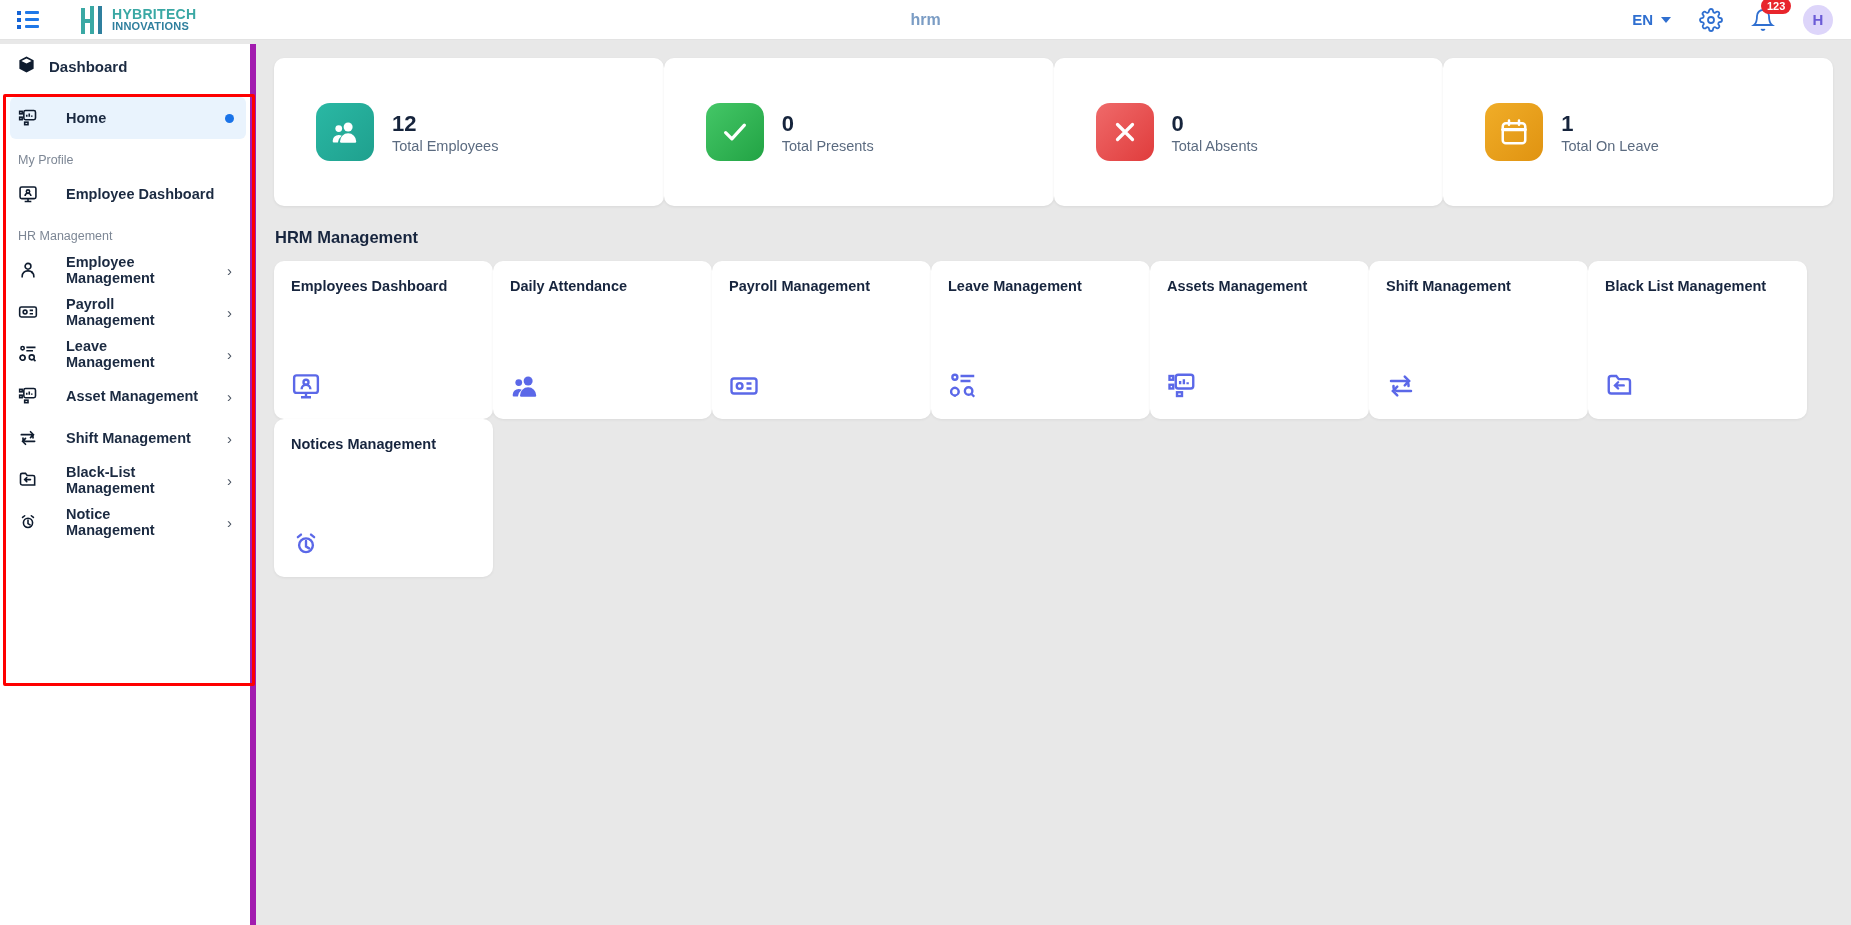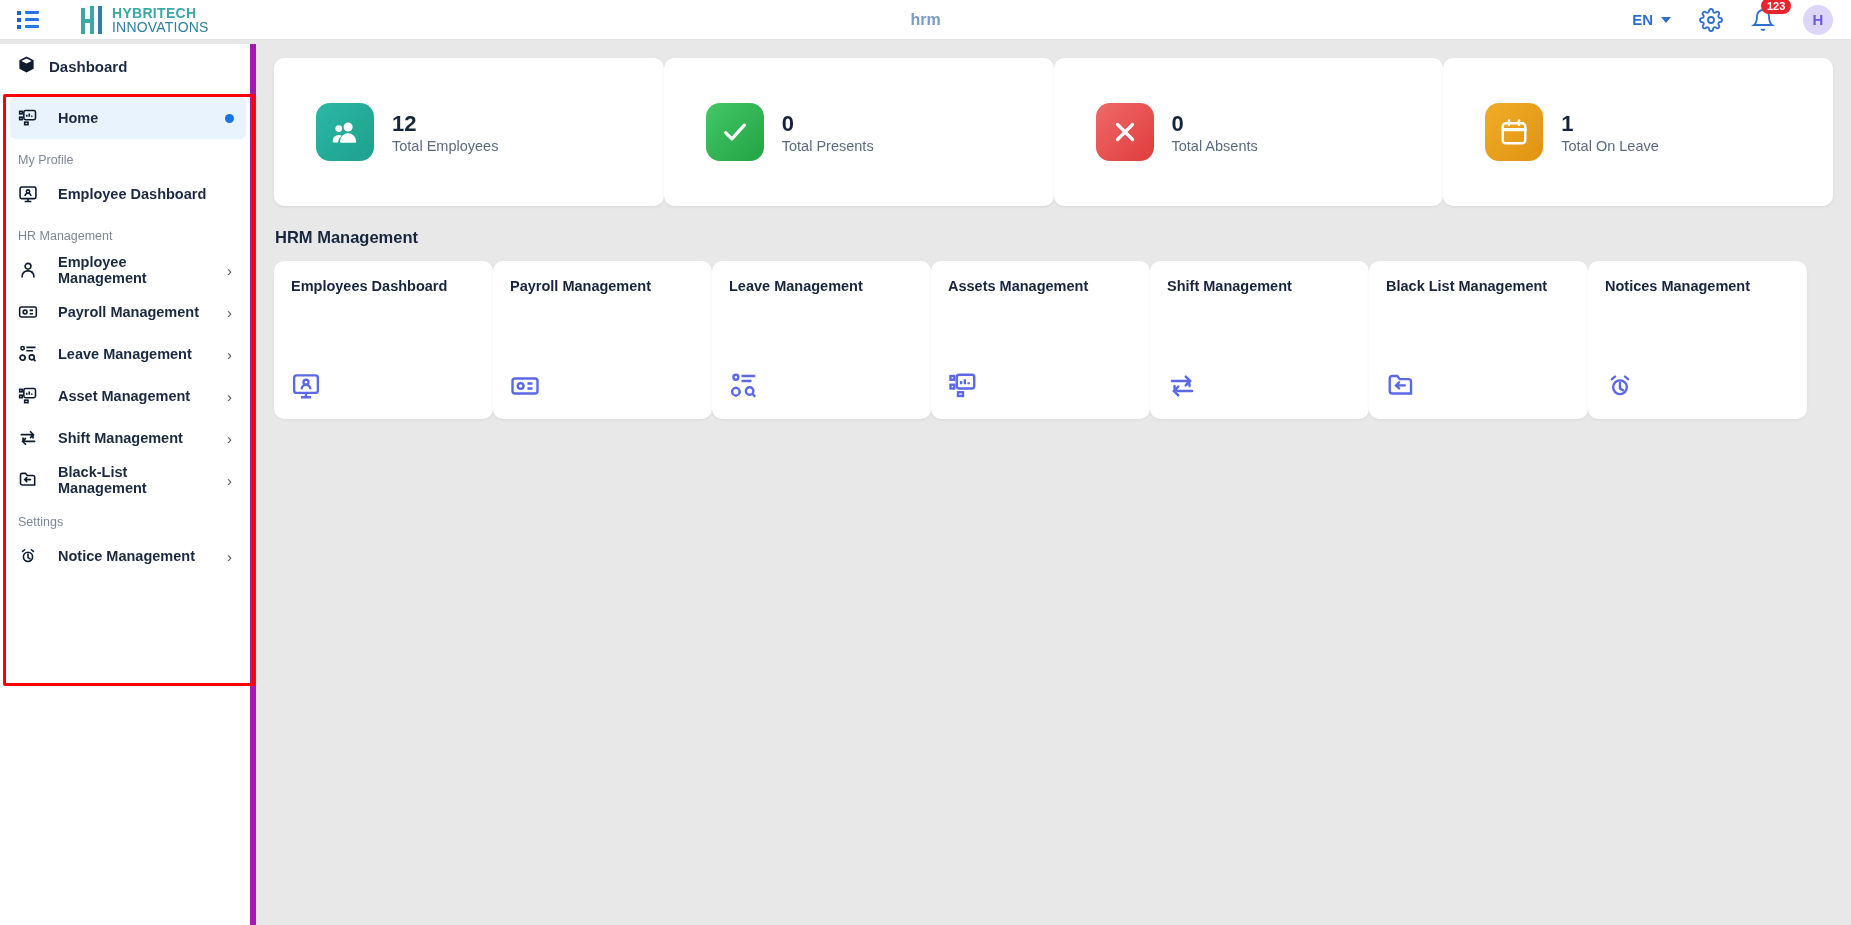--- a/index.html
+++ b/index.html
@@ -32,21 +32,21 @@
   .brand-mark { position: relative; width: 26px; height: 28px; }
   .brand-mark i {
     position: absolute; background: #3aa8a4; display:block;
   }
   .bm1 { left: 0; top: 2px; width: 4px; height: 26px; }
   .bm2 { left: 9px; top: 0px; width: 4px; height: 28px; }
   .bm3 { left: 0; top: 13px; width: 13px; height: 4px; }
   .bm4 { left: 17px; top: 0px; width: 4px; height: 28px; background: #2f7f9e !important; }
   .brand-text { display: flex; flex-direction: column; line-height: 1.0; }
   .brand-text .l1 { font-size: 14px; font-weight: bold; letter-spacing: .3px; color: #3aa8a4; }
-  .brand-text .l2 { font-size: 14px; font-weight: normal; letter-spacing: .2px; color: #2f7f9e; }
+  .brand-text .l2 { font-size: 11px; font-weight: bold; letter-spacing: .2px; color: #2f7f9e; }
 
   .app-title {
     position: absolute; left: 50%; transform: translateX(-50%);
     font-size: 16px; color: #7a9cc4; font-weight: 700;
   }
   .topbar-right {
     margin-left: auto; margin-right: 18px;
     display: flex; align-items: center; gap: 28px;
   }
   .lang { display: flex; align-items: center; gap: 8px; color: #2f6fd0; font-size: 15px; font-weight: 600; cursor: pointer; }
@@ -81,21 +81,21 @@
   .menu-frame {
     position: absolute; left: 3px; top: 50px;
     width: 252px; height: 592px;
     border: 3px solid #fe0000;
     border-radius: 2px;
     pointer-events: none;
   }
   .menu-inner { position: absolute; left: 0; top: 53px; width: 256px; }
 
   .nav-item {
-    display: flex; align-items: center; gap: 20px;
+    display: flex; align-items: center; gap: 28px;
     height: 42px; margin: 0 10px; padding: 0 8px;
     border-radius: 6px; cursor: pointer;
   }
   .nav-item.active { background: #e9f3fd; }
   .nav-item .lbl { font-size: 14.5px; font-weight: bold; color: #1b2a41; flex: 1; }
   .nav-item .ico { width: 20px; height: 20px; display:flex; align-items:center; justify-content:center; color:#0e1b2e; }
   .dot-ind { width: 9px; height: 9px; border-radius: 50%; background: #1a73e8; margin-right: 4px; }
   .chev-r { color: #4b5563; font-size: 15px; font-weight: 400; padding-right: 6px; }
   .sec-label {
     font-size: 12.5px; color: #7d8795; padding: 14px 0 6px 18px;
@@ -298,21 +298,20 @@
       <div class="nav-item">
         <span class="ico">
           <svg viewBox="0 0 24 24" width="20" height="20" fill="none" stroke="#0e1b2e" stroke-width="1.9" stroke-linecap="round">
             <path d="M20 18H5a2 2 0 0 1-2-2V6a2 2 0 0 1 2-2h4l2 2.5h7a2 2 0 0 1 2 2V18z"></path>
             <path d="M15 11.5H8M10.5 9 8 11.5 10.5 14"></path>
           </svg>
         </span>
         <span class="lbl">Black-List Management</span>
         <span class="chev-r">›</span>
       </div>
-      <div class="sec-label">Settings</div>
       <div class="nav-item">
         <span class="ico">
           <svg viewBox="0 0 24 24" width="20" height="20" fill="none" stroke="#0e1b2e" stroke-width="1.9" stroke-linecap="round">
             <circle cx="12" cy="13" r="5.5"></circle>
             <path d="M12 9.5v4.5l2.5 1.5"></path>
             <path d="M5.5 6.5 8 4.5M18.5 6.5 16 4.5"></path>
           </svg>
         </span>
         <span class="lbl">Notice Management</span>
         <span class="chev-r">›</span>
@@ -380,20 +379,29 @@
       <div class="mod-card">
         <div class="t">Employees Dashboard</div>
         <div class="ic"><svg viewBox="0 0 24 24" width="30" height="30" fill="none" stroke="#5b68e8" stroke-width="1.9">
             <rect x="2.5" y="3.5" width="19" height="14" rx="2"></rect>
             <circle cx="12" cy="9" r="2"></circle>
             <path d="M8.5 14.5a3.5 3.5 0 0 1 7 0"></path>
             <path d="M12 17.5V21M8 21h8"></path>
           </svg></div>
       </div>
       <div class="mod-card">
+        <div class="t">Daily Attendance</div>
+        <div class="ic"><svg viewBox="0 0 24 24" width="30" height="30" fill="#5b68e8">
+            <circle cx="14.5" cy="8" r="3.6"></circle>
+            <path d="M8 19.5a6.5 6.5 0 0 1 13 0 1 1 0 0 1-1 1H9a1 1 0 0 1-1-1z"></path>
+            <circle cx="7" cy="9.2" r="2.7"></circle>
+            <path d="M2.2 18.6A5 5 0 0 1 7 14.3c.9 0 1.7.2 2.4.6a8.5 8.5 0 0 0-3.1 5.5H3.1a.9.9 0 0 1-.9-1.1z"></path>
+          </svg></div>
+      </div>
+      <div class="mod-card">
         <div class="t">Payroll Management</div>
         <div class="ic"><svg viewBox="0 0 24 24" width="30" height="30" fill="none" stroke="#5b68e8" stroke-width="1.9">
             <rect x="2" y="6" width="20" height="12" rx="2"></rect>
             <circle cx="8.5" cy="12" r="2.3"></circle>
             <path d="M14 10h4M14 14h4"></path>
           </svg></div>
       </div>
       <div class="mod-card">
         <div class="t">Leave Management</div>
         <div class="ic"><svg viewBox="0 0 24 24" width="30" height="30" fill="none" stroke="#5b68e8" stroke-width="1.9">

